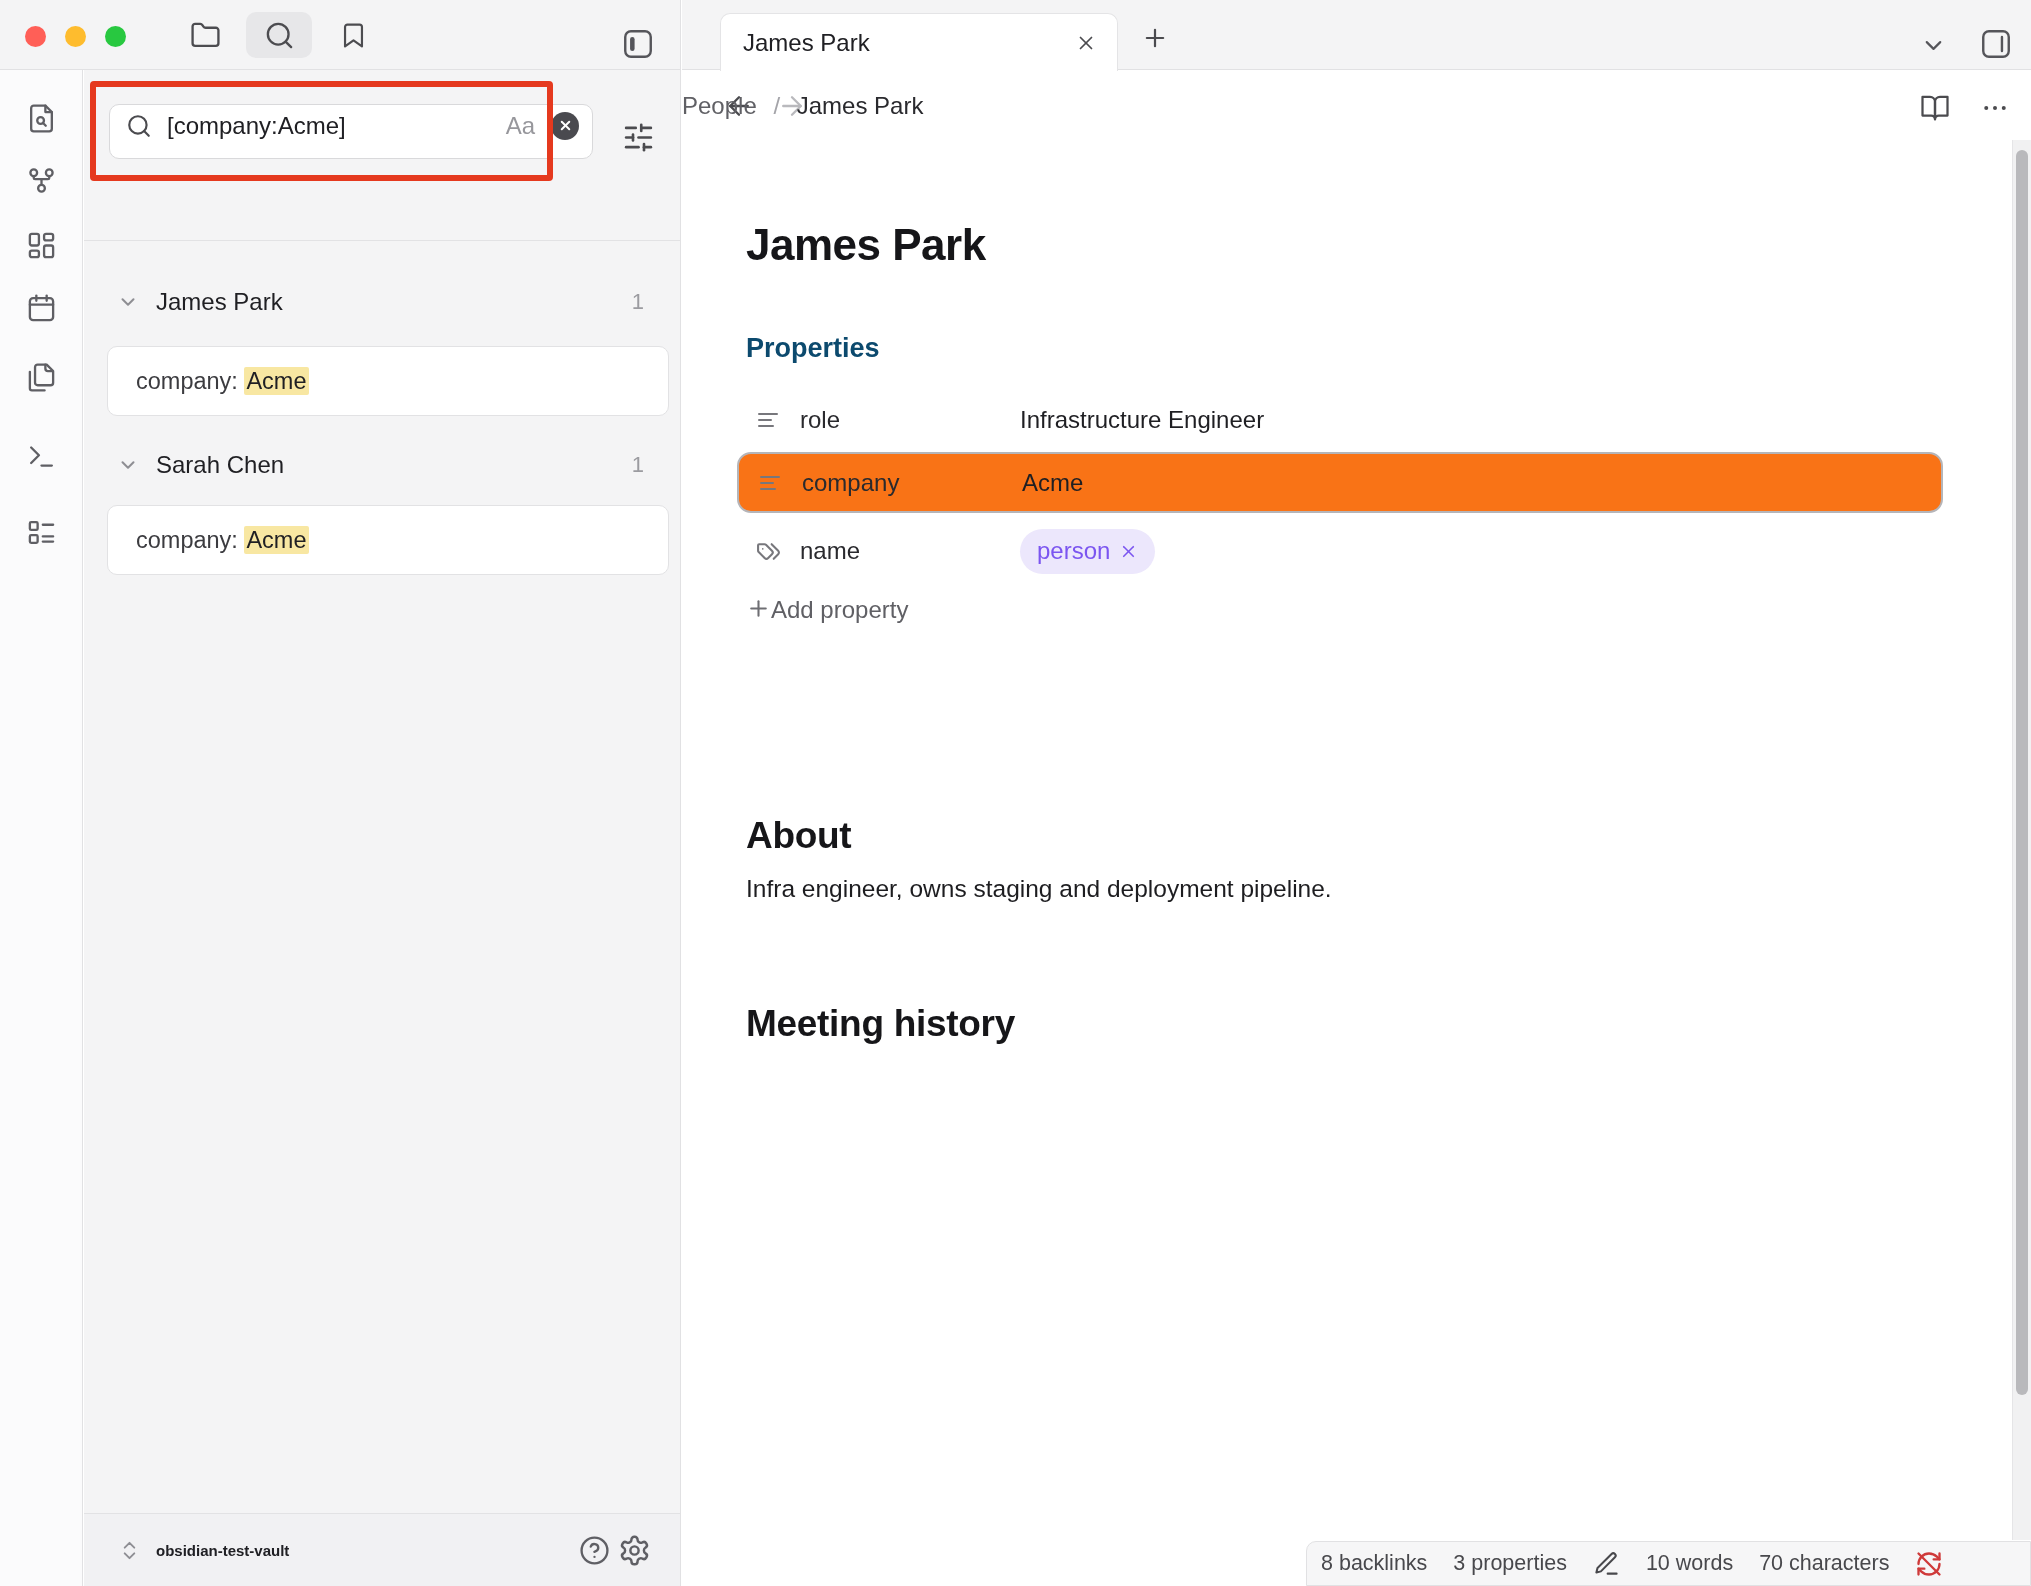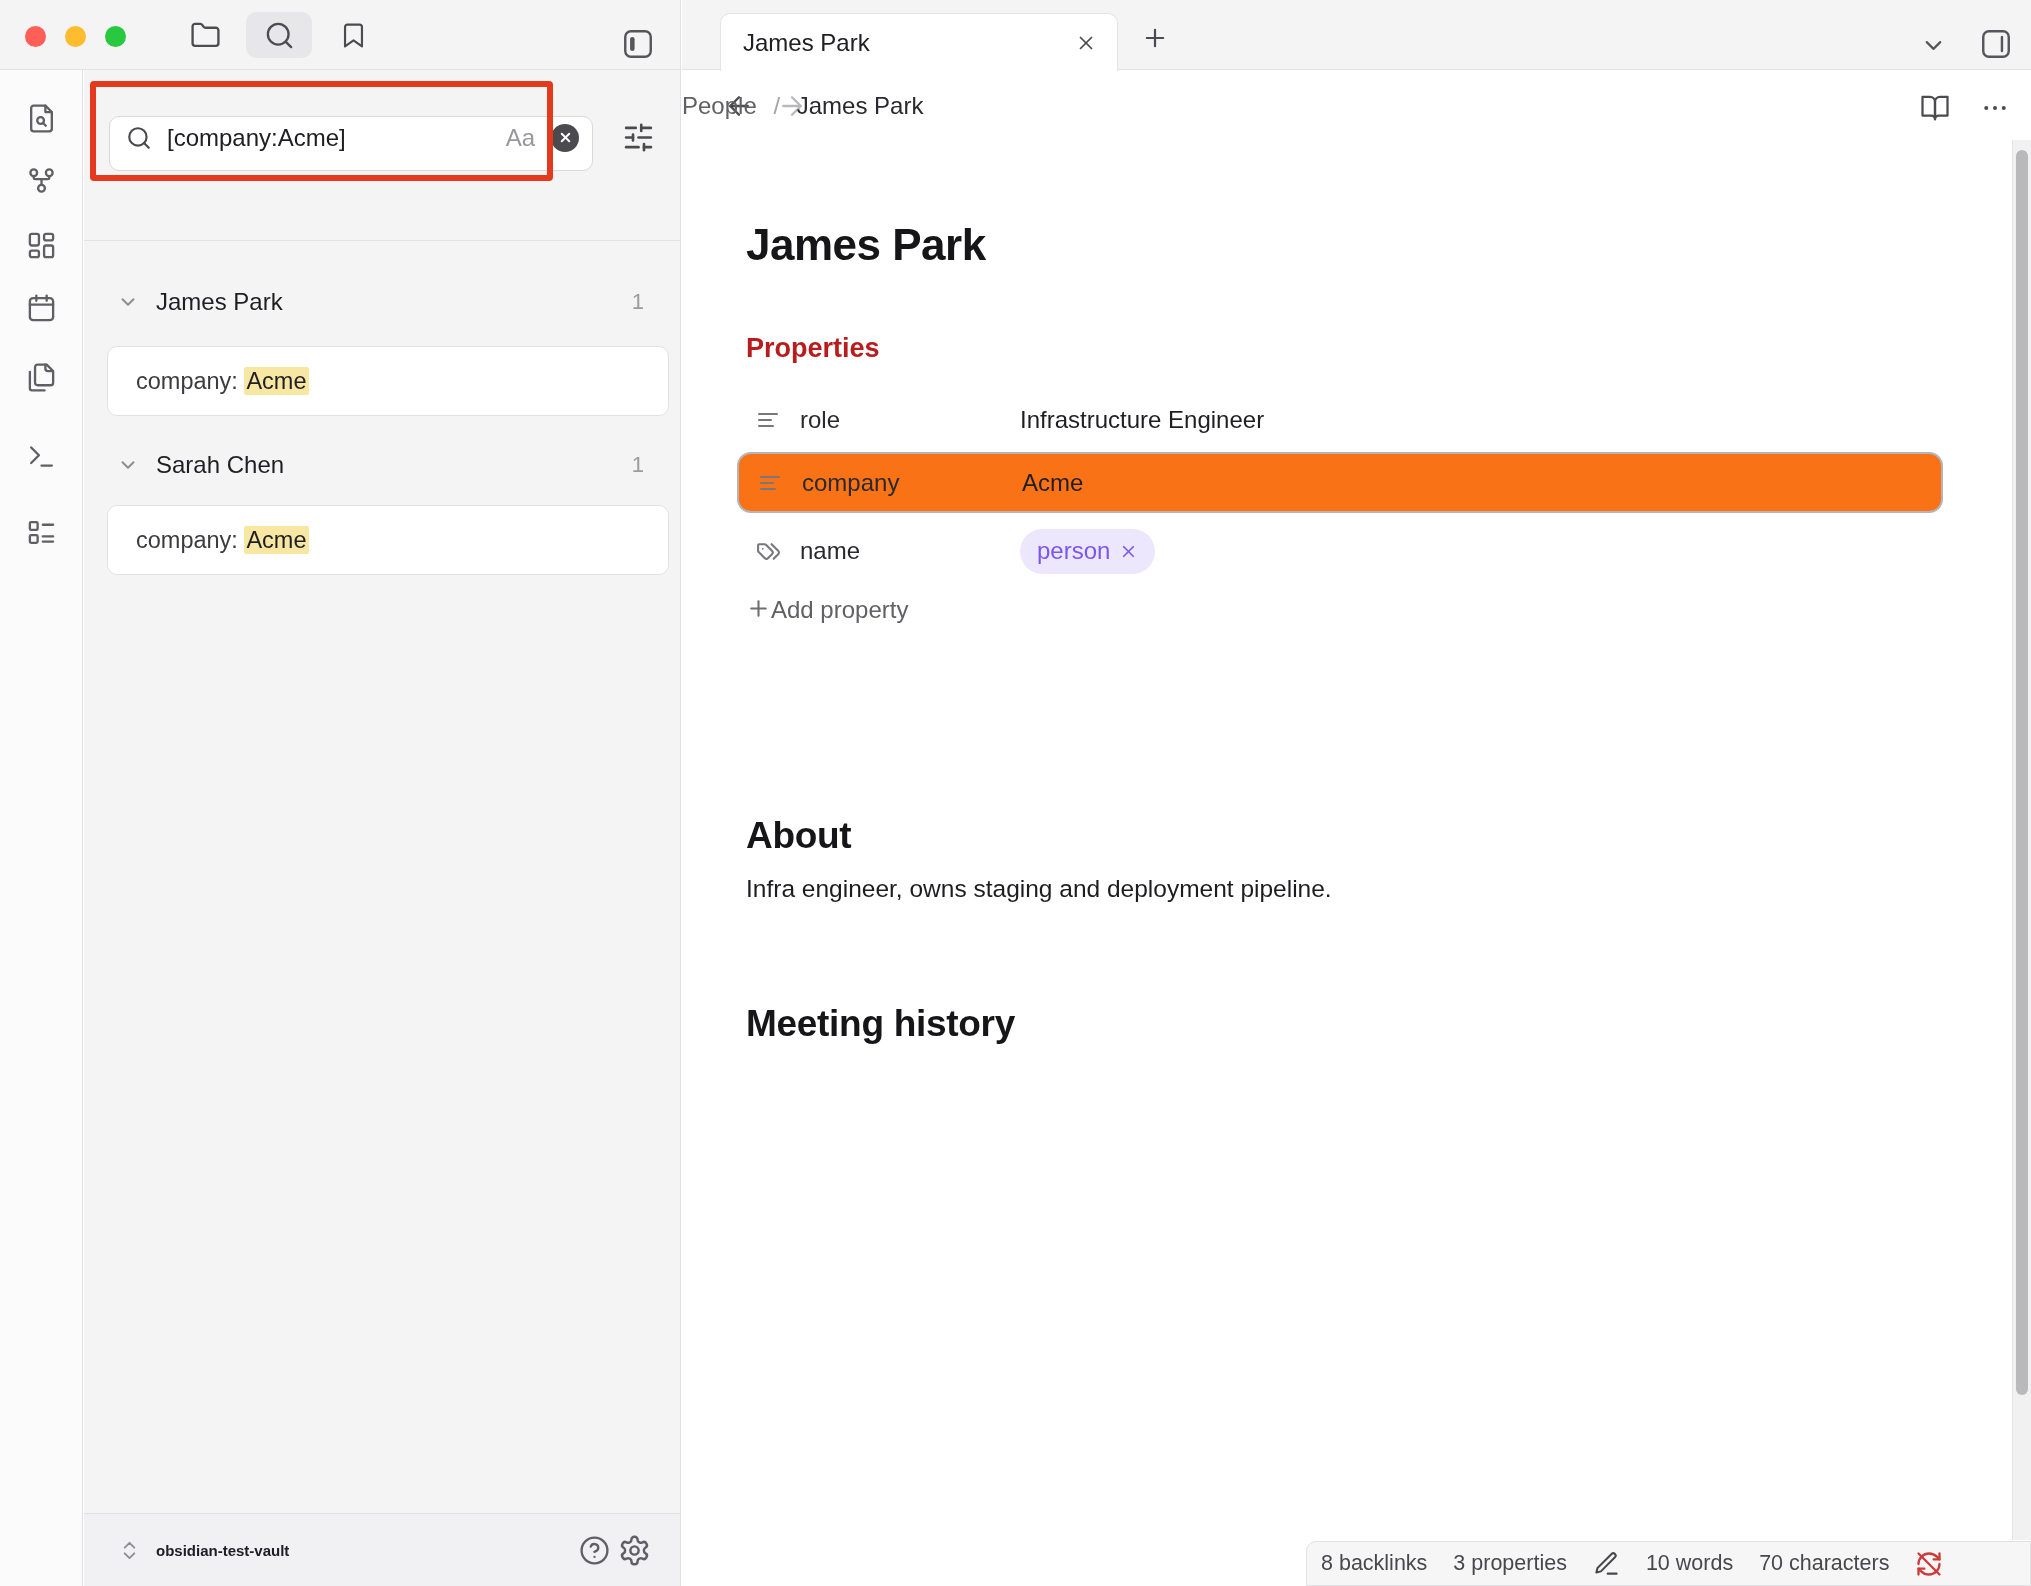--- a/index.html
+++ b/index.html
@@ -27,21 +27,21 @@
   .ribbon-btn { position:absolute; left:23px; width:36px; height:36px;
     display:flex; align-items:center; justify-content:center; color:#5f5f64; }
 
   
   .search-panel { position:absolute; left:84px; top:70px; width:597px; height:1516px;
     background:#f4f4f5; border-right:1px solid #e1e1e3; }
   .annotation-box { position:absolute; left:6px; top:11px; width:463px; height:100px;
     border:6px solid #e5391e; border-radius:4px; z-index:3; pointer-events:none; }
   .search-input { position:absolute; left:25px; top:34px; width:484px; height:55px;
     background:#ffffff; border:1px solid #d9d9db; border-radius:10px;
-    display:flex; align-items:center; padding:0 13px 12px 16px; z-index:2;margin-top:12px; }
+    display:flex; align-items:center; padding:0 13px 12px 16px; z-index:2; }
   .search-input .mag { color:#4b4b4f; margin-right:15px; flex:none; }
   .search-query { flex:1; font-size:24px; color:#202024; white-space:nowrap; overflow:hidden; }
   .case-toggle { font-size:24px; color:#97979c; margin-right:16px; flex:none; }
   .clear-btn { position:relative; z-index:4; width:28px; height:28px; border-radius:50%;
     background:#4a4a4f; color:#ffffff; display:flex; align-items:center; justify-content:center; flex:none; }
   .filter-btn { position:absolute; left:534px; top:48px; width:40px; height:38px;
     display:flex; align-items:center; justify-content:center; color:#4b4b4f; }
   .results-header { position:absolute; left:0; top:116px; width:100%; height:46px;
     display:flex; align-items:center; padding:0 33px 0 36px; }
   .results-count { font-size:23px; color:#353539; }
@@ -93,21 +93,21 @@
     text-align:left; font-size:24px; }
   .crumb-parent { color:#606065; }
   .crumb-sep { color:#a4a4a9; margin:0 10px; }
   .crumb-current { color:#2a2a2e; }
   .hdr-btn { position:absolute; top:21px; width:34px; height:34px;
     display:flex; align-items:center; justify-content:center; color:#4b4b4f; }
   .hdr-book { left:1236px; } .hdr-more { left:1296px; }
 
   .note-title { position:absolute; left:64px; top:220px; font-size:44px; font-weight:800;
     letter-spacing:-0.5px; color:#161619; }
-  .props-heading { position:absolute; left:64px; top:333px; font-size:27px; font-weight:700; color:#b91c1c; }
+  .props-heading { position:absolute; left:64px; top:333px; font-size:27px; font-weight:700; color:#0c4a6e; }
   .prop-row { position:absolute; left:64px; width:1197px; height:56px; display:flex; align-items:center; }
   .prop-row.focused { left:55px; width:1206px; height:61px; border:2px solid #b5b5b9;
     border-radius:14px; padding-left:9px; background:#f97316; }
   .prop-icon { width:24px; height:24px; margin-left:10px; color:#77777c; flex:none; }
   .prop-label { margin-left:20px; width:220px; font-size:24px; color:#2a2a2e; flex:none; }
   .prop-value { font-size:24px; color:#1f1f23; }
   .tag-pill { display:inline-flex; align-items:center; gap:9px; height:45px; padding:0 17px;
     border-radius:23px; background:#ece7fc; color:#7b55f0; font-size:24px; }
   .tag-remove { color:#7b55f0; display:flex; }
   .add-prop { position:absolute; left:64px; top:596px; height:46px; display:flex; 

